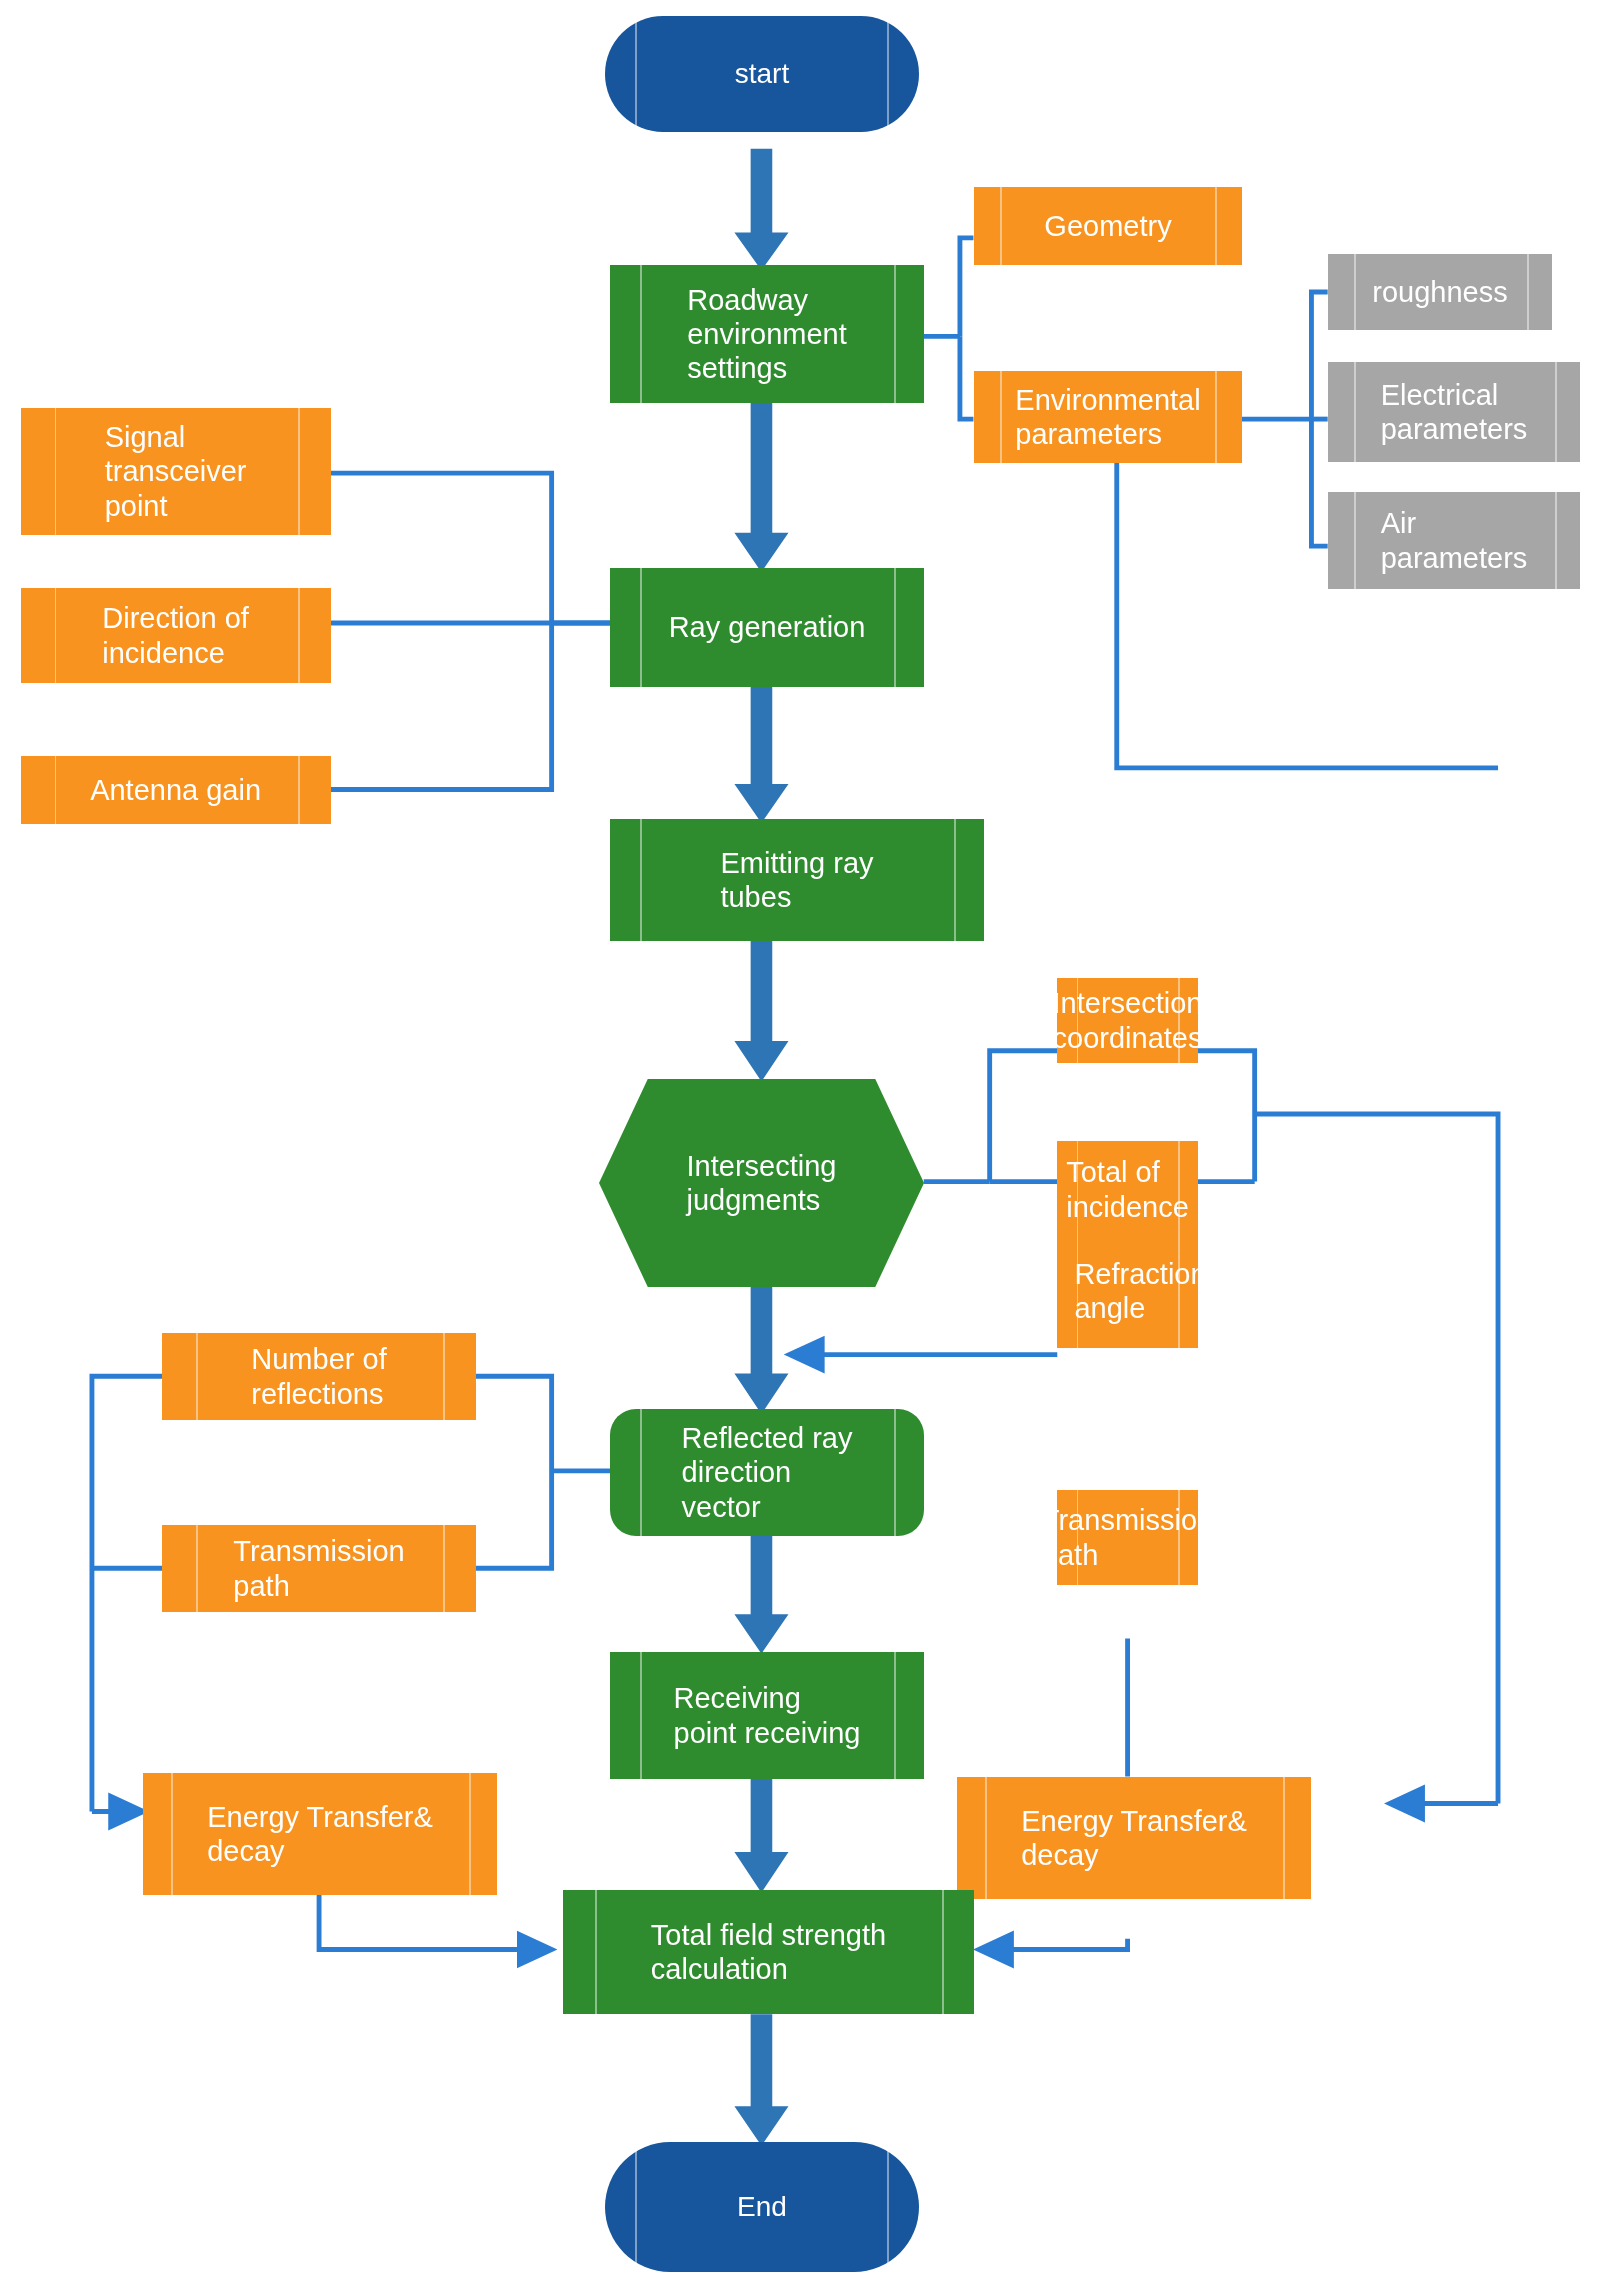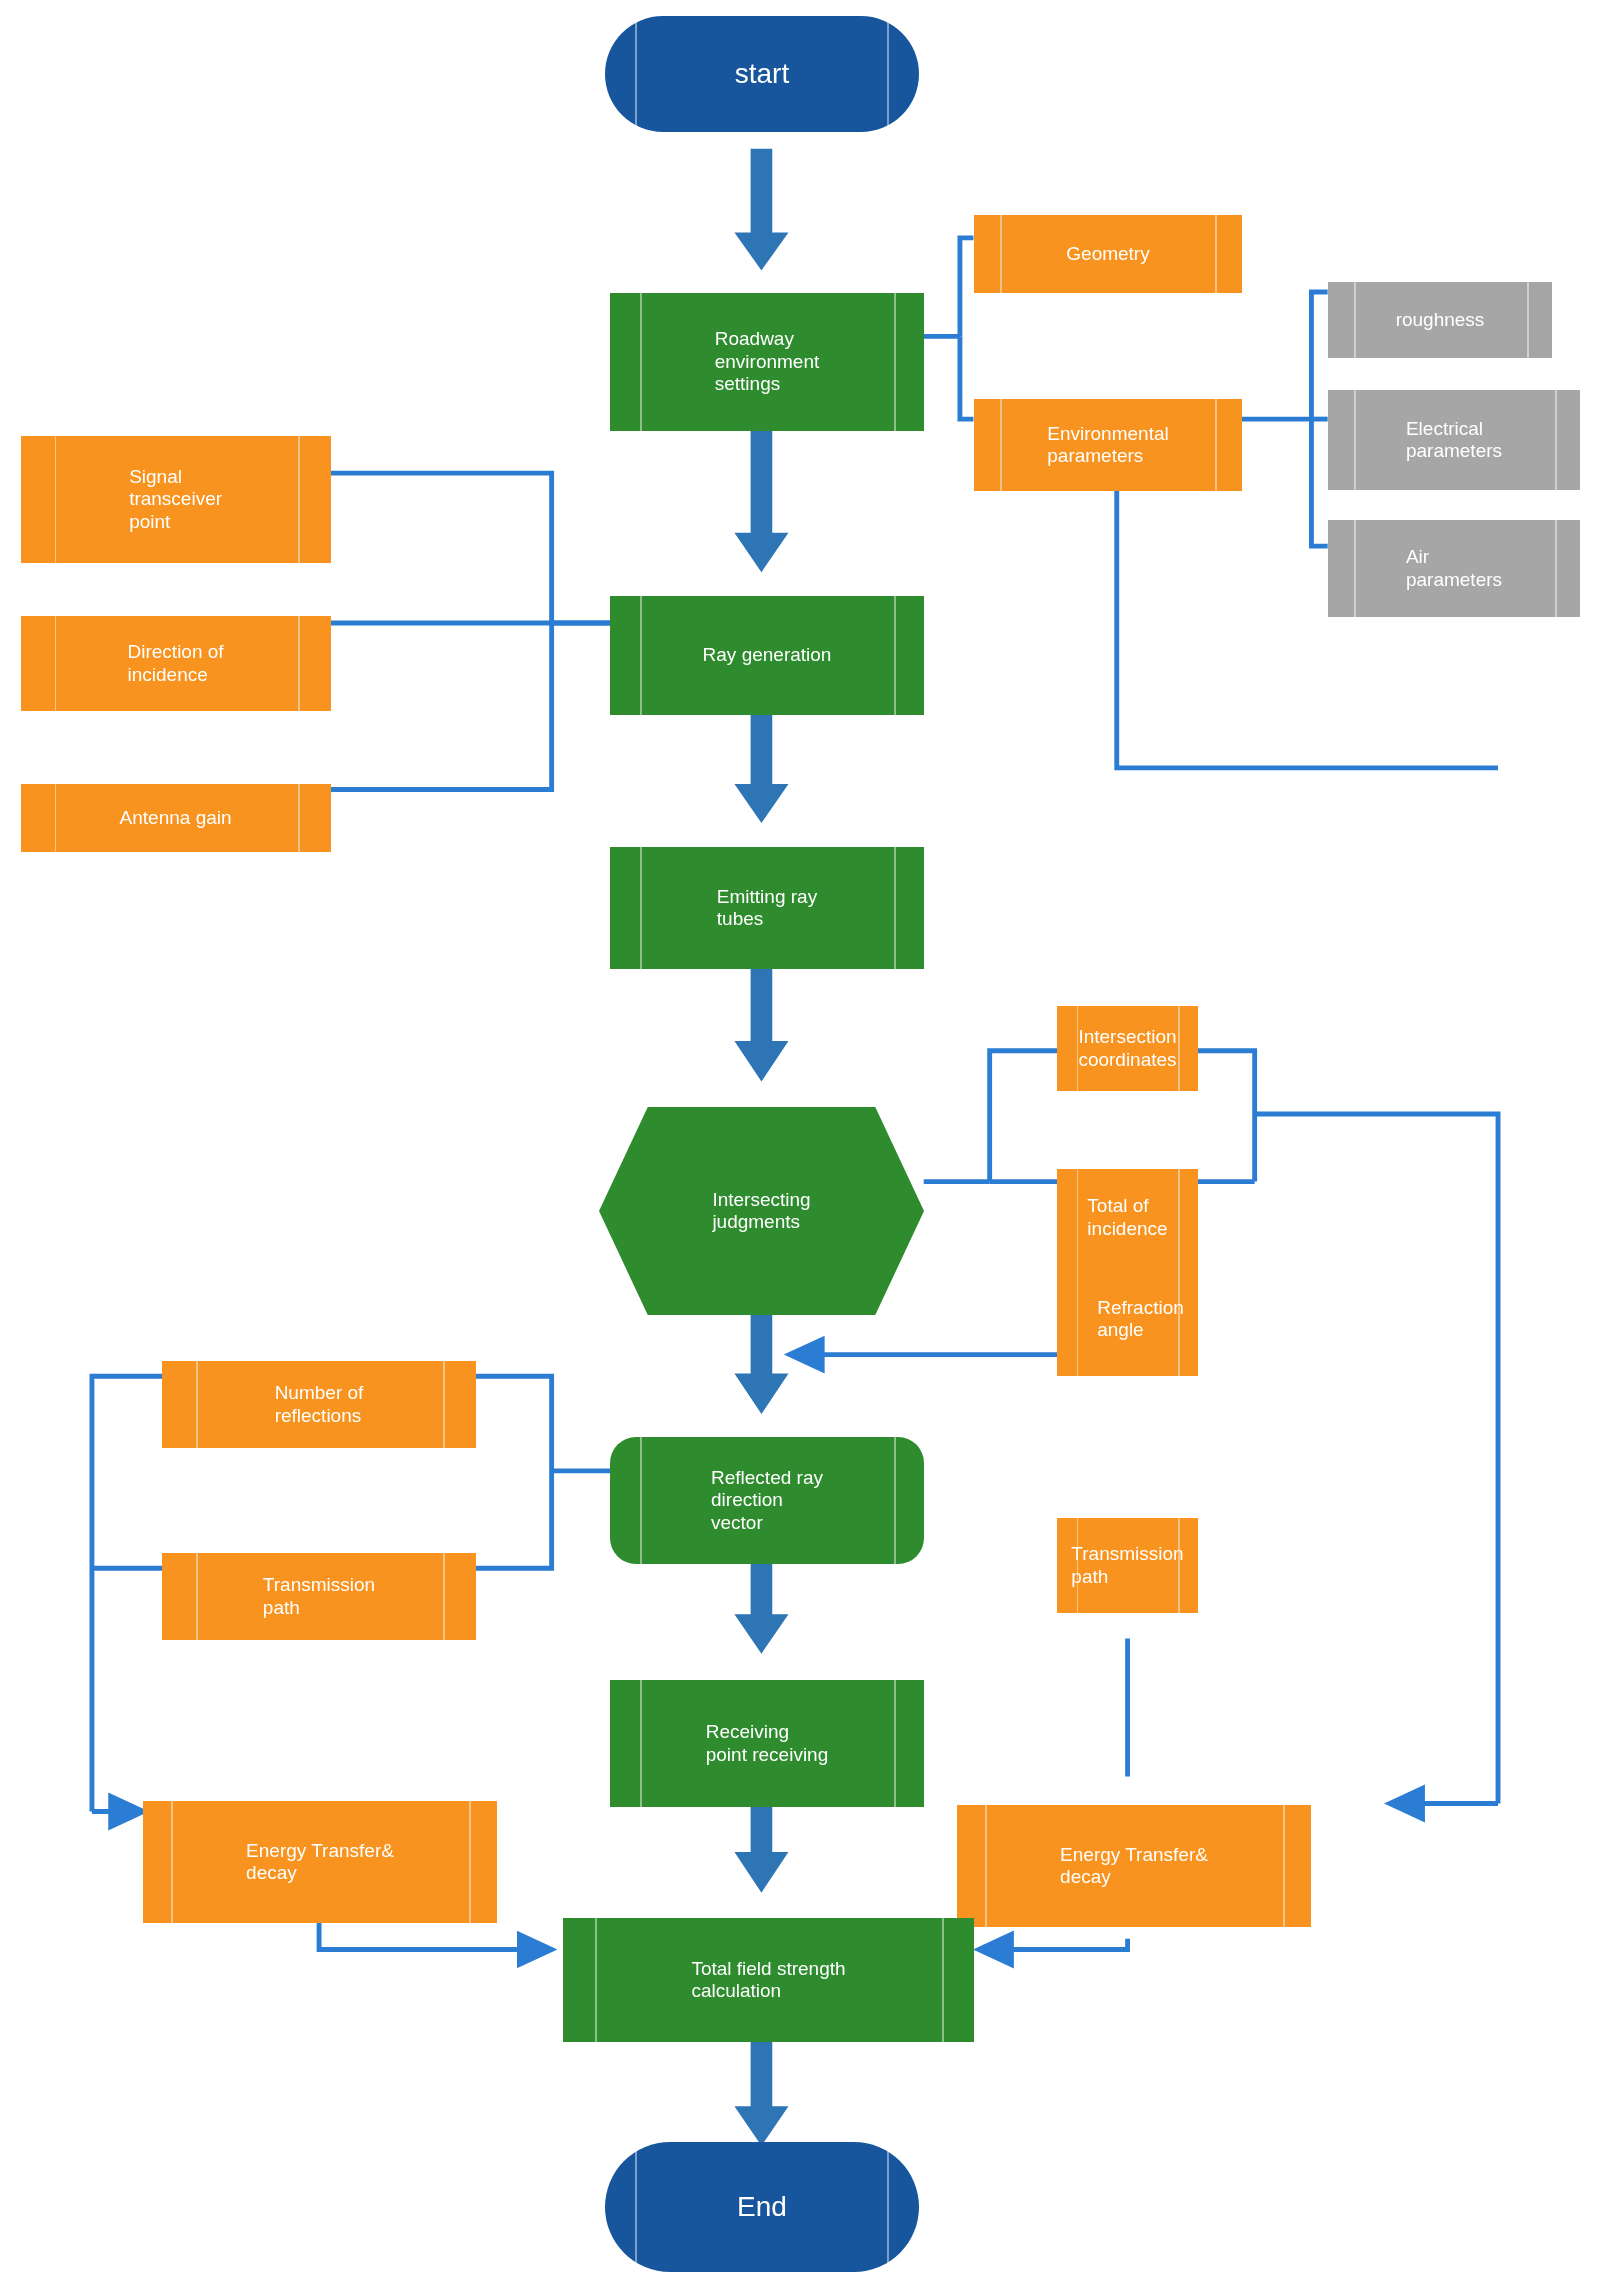--- a/index.html
+++ b/index.html
@@ -60,21 +60,21 @@
   .n-hex {
     background: transparent;
   }
   .n-hex .hexshape {
     position: absolute;
     inset: 0;
     background: #2e8b2e;
     clip-path: polygon(15% 0%, 85% 0%, 100% 50%, 85% 100%, 15% 100%, 0% 50%);
     z-index: 1;
   }
-  .fs-50 { font-size: 19px; margin-top: 28px; }
+  .fs-50 { font-size: 29px; }
   .fs-52 { font-size: 28px; }
 </style>
 </head>
 <body>
 
 <div id="canvas">
 
   <svg class="edges" viewBox="0 0 2990 4244" preserveAspectRatio="none">
     <defs>
       <marker id="thinArrow" markerWidth="9" markerHeight="9" refX="7.2" refY="4.5" orient="auto" markerUnits="strokeWidth">
@@ -215,21 +215,21 @@
     <span class="divider" style="right:31px;"></span>
     <span class="label">Antenna gain</span>
   </div>
 
   <div class="node n-green fs-50" style="left:610px; top:568px; width:314px; height:119px;">
     <span class="divider" style="left:30px;"></span>
     <span class="divider" style="right:28px;"></span>
     <span class="label">Ray generation</span>
   </div>
 
-  <div class="node n-green fs-50" style="left:610px; top:819px; width:314px; height:122px;">
+  <div class="node n-green fs-50" style="left:610px; top:819px; width:374px; height:122px;">
     <span class="divider" style="left:30px;"></span>
     <span class="divider" style="right:28px;"></span>
     <span class="label">Emitting ray
 tubes</span>
   </div>
 
   <div class="node n-hex fs-50" style="left:599px; top:1079px; width:325px; height:208px;">
     <span class="hexshape"></span>
     <span class="label">Intersecting
 judgments</span>

